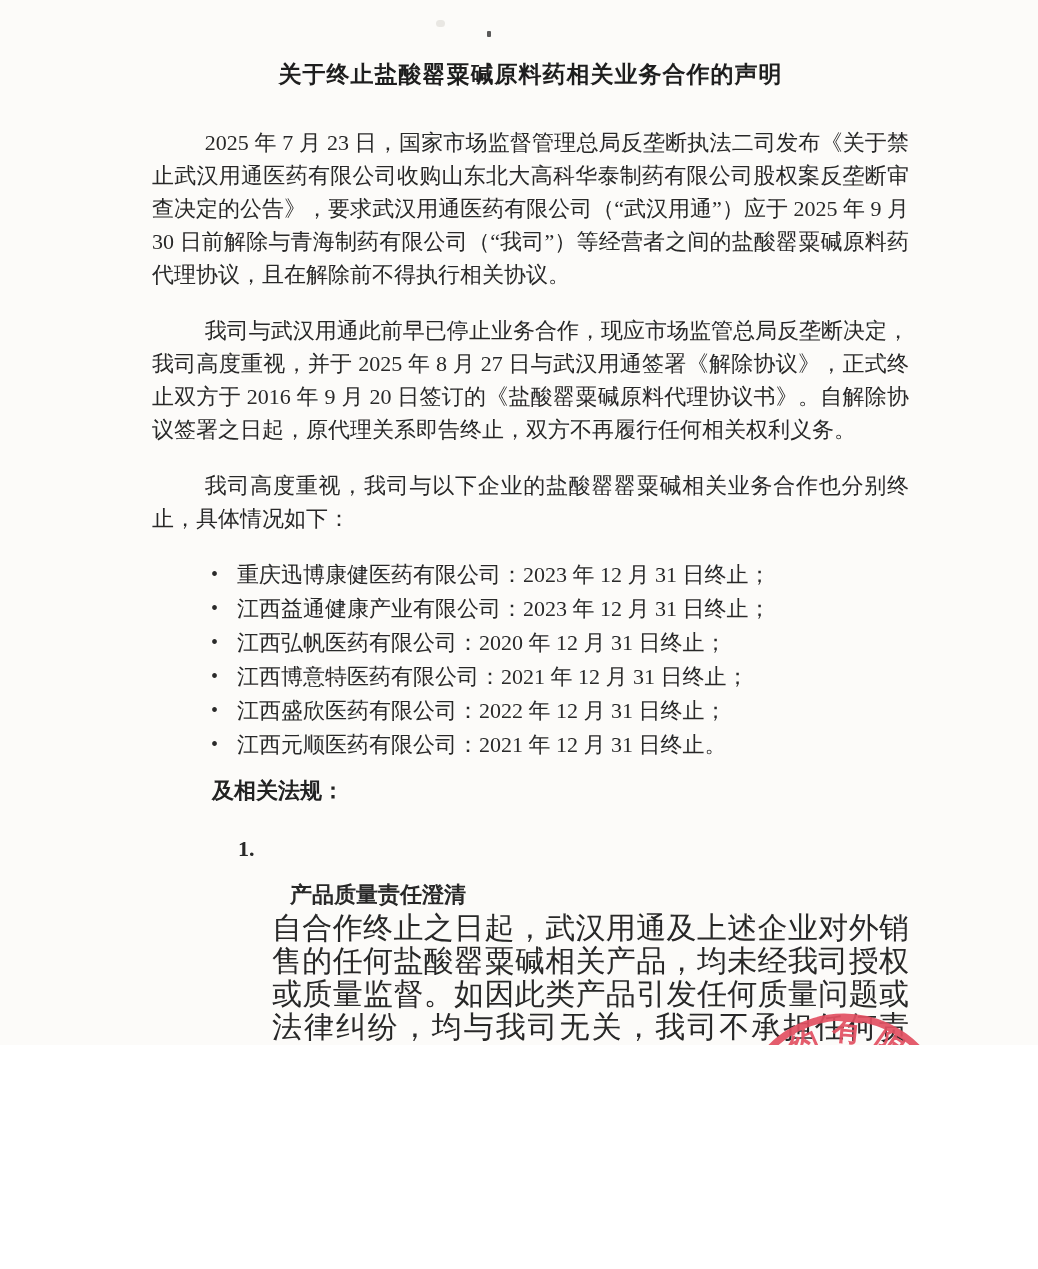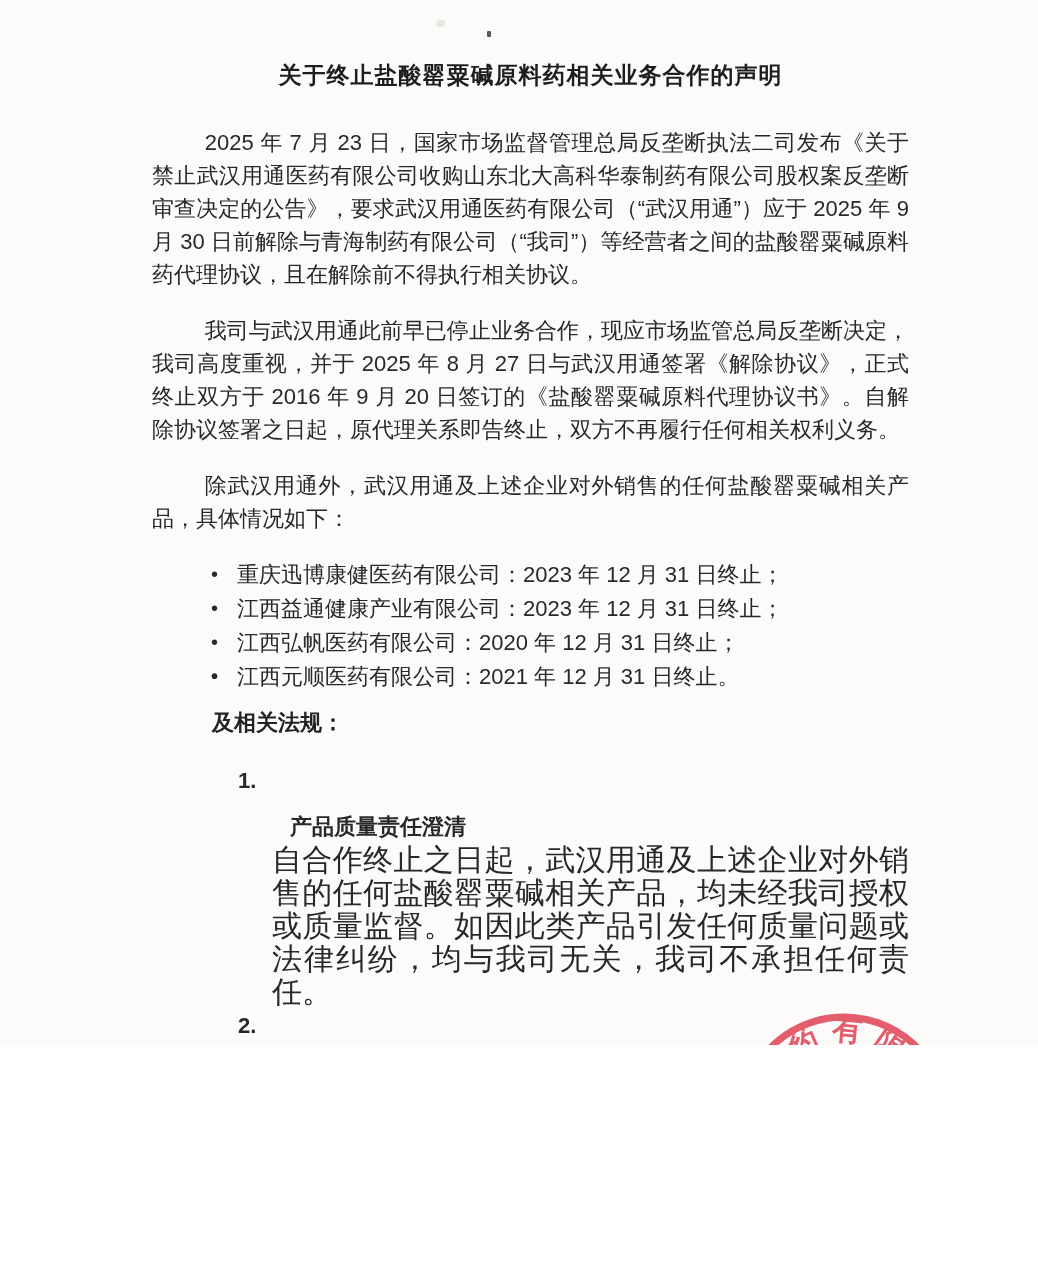--- a/index.html
+++ b/index.html
@@ -1,20 +1,20 @@
 <!DOCTYPE html>
 <html><head>
 <meta charset="utf-8">
 <style>
   html,body { margin:0; padding:0; background:#ffffff; }
   .page {
     position:relative;
     width:1038px; height:1045px;
     background:#fcfbf9;
-    font-family:Liberation Sans, sans-serif;
+    font-family:Liberation Serif, serif;
     color:#282828;
     overflow:hidden;
   }
   .content { position:absolute; left:152px; top:60px; width:757px; }
   .title {
     font-size:23px; font-weight:bold; color:#1e1e1e;
     text-align:center; letter-spacing:1px;
     margin:0 0 36px 0; line-height:30px;
   }
   .para {
@@ -61,40 +61,42 @@
   <div class="speck2"></div>
   <div class="speck1"></div>
 
   <div class="content">
     <h1 class="title">关于终止盐酸罂粟碱原料药相关业务合作的声明</h1>
 
     <p class="para">2025 年 7 月 23 日，国家市场监督管理总局反垄断执法二司发布《关于禁止武汉用通医药有限公司收购山东北大高科华泰制药有限公司股权案反垄断审查决定的公告》，要求武汉用通医药有限公司（“武汉用通”）应于 2025 年 9 月 30 日前解除与青海制药有限公司（“我司”）等经营者之间的盐酸罂粟碱原料药代理协议，且在解除前不得执行相关协议。</p>
 
     <p class="para">我司与武汉用通此前早已停止业务合作，现应市场监管总局反垄断决定，我司高度重视，并于 2025 年 8 月 27 日与武汉用通签署《解除协议》，正式终止双方于 2016 年 9 月 20 日签订的《盐酸罂粟碱原料代理协议书》。自解除协议签署之日起，原代理关系即告终止，双方不再履行任何相关权利义务。</p>
 
-    <p class="para">除武汉用通外，武汉用通及上述企业对外销售的任何盐酸罂粟碱相关产品，具体情况如下：</p>
+    <p class="para">我司高度重视，我司与以下企业的盐酸罂罂粟碱相关业务合作也分别终止，具体情况如下：</p>
 
     <ul class="bullets">
       <li>
         <span class="blt">•</span>
         <span>重庆迅博康健医药有限公司：2023 年 12 月 31 日终止；</span>
       </li>
       <li>
         <span class="blt">•</span>
         <span>江西益通健康产业有限公司：2023 年 12 月 31 日终止；</span>
       </li>
       <li>
         <span class="blt">•</span>
         <span>江西弘帆医药有限公司：2020 年 12 月 31 日终止；</span>
       </li>
       <li>
         <span class="blt">•</span>
+        <span>江西博意特医药有限公司：2021 年 12 月 31 日终止；</span>
       </li>
       <li>
         <span class="blt">•</span>
+        <span>江西盛欣医药有限公司：2022 年 12 月 31 日终止；</span>
       </li>
       <li>
         <span class="blt">•</span>
         <span>江西元顺医药有限公司：2021 年 12 月 31 日终止。</span>
       </li>
     </ul>
 
     <div class="special">及相关法规：</div>
 
     <div class="ni-head">

